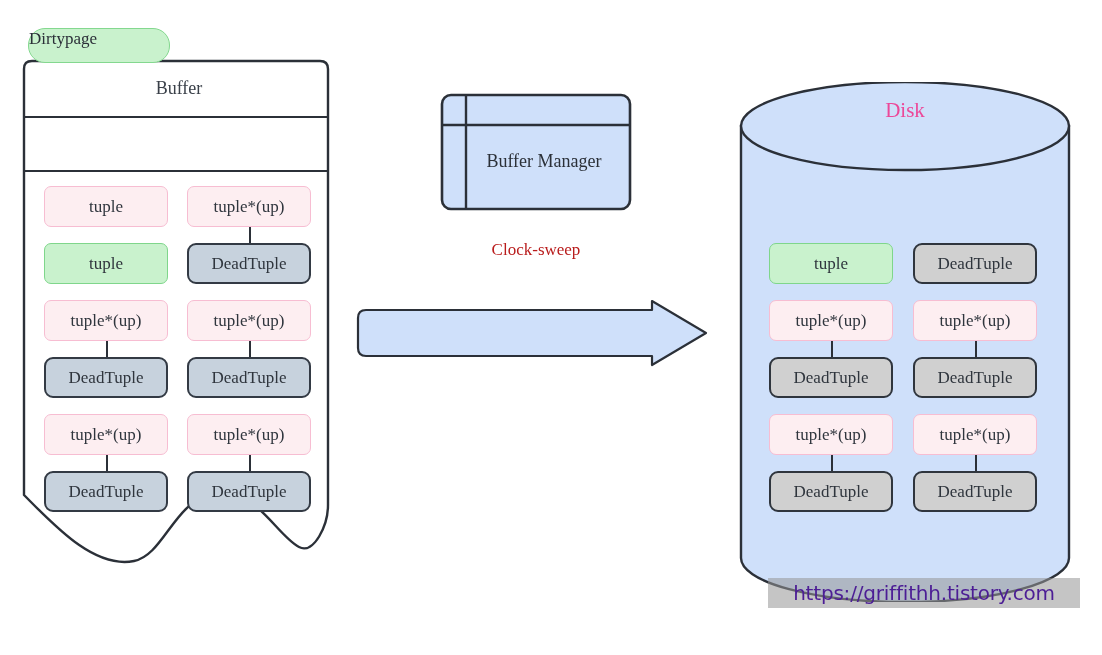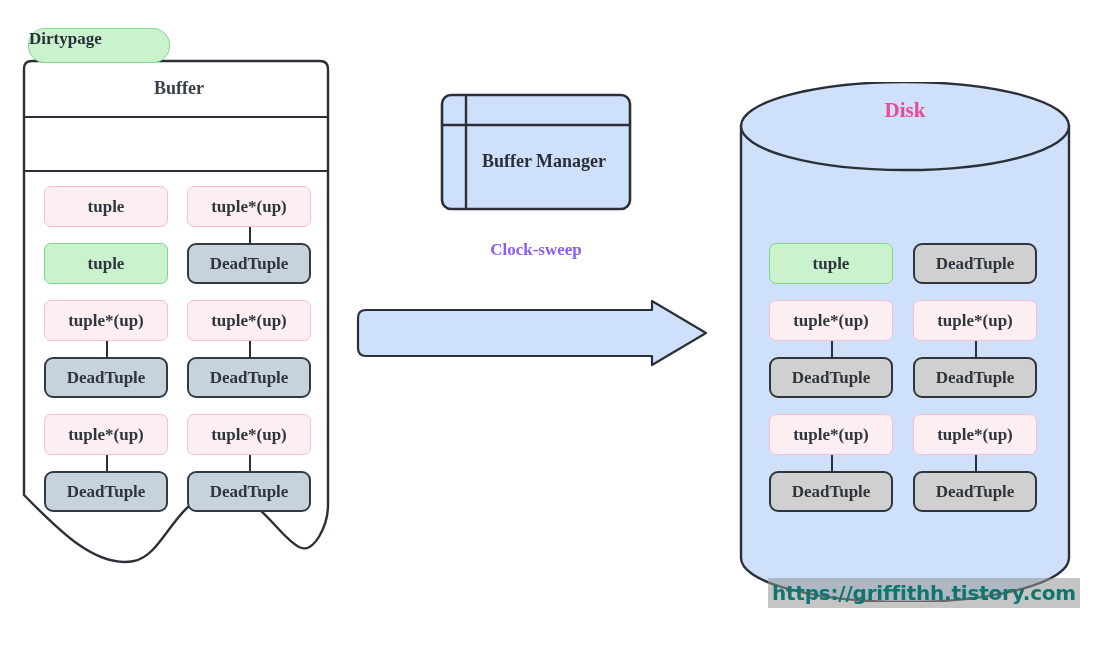--- a/index.html
+++ b/index.html
@@ -14,21 +14,20 @@
     overflow: hidden;
     font-family: "Liberation Serif", "DejaVu Serif", serif;
     color: #2b3038;
   }
 
   #stage {
     position: absolute;
     inset: 0;
     width: 1102px;
     height: 487px;
-    font-weight: bold;
   }
 
   
   .page-svg {
     position: absolute;
     left: 14px;
     top: 55px;
     width: 330px;
     height: 570px;
   }
@@ -99,21 +98,21 @@
     font-size: 18px;
     color: #2b3038;
   }
   .clock-label {
     position: absolute;
     left: 440px;
     top: 240px;
     width: 192px;
     text-align: center;
     font-size: 17px;
-    color: #8b5cf6;
+    color: #b91c1c;
     z-index: 3;
   }
 
   
   .arrow-svg {
     position: absolute;
     left: 352px;
     top: 298px;
     width: 360px;
     height: 70px;
@@ -149,21 +148,21 @@
     height: 30px;
     background: rgba(150,150,150,0.55);
     display: flex;
     align-items: center;
     justify-content: center;
     z-index: 9;
   }
   .watermark span {
     font-family: "DejaVu Sans", "Liberation Sans", sans-serif;
     font-size: 20px;
-    color: #0f766e;
+    color: #4c1d95;
     letter-spacing: -0.2px;
     white-space: nowrap;
   }
 </style>
 </head>
 <body>
 
 <div id="stage">
 
   <svg class="page-svg" viewBox="0 0 330 570" xmlns="http://www.w3.org/2000/svg">

